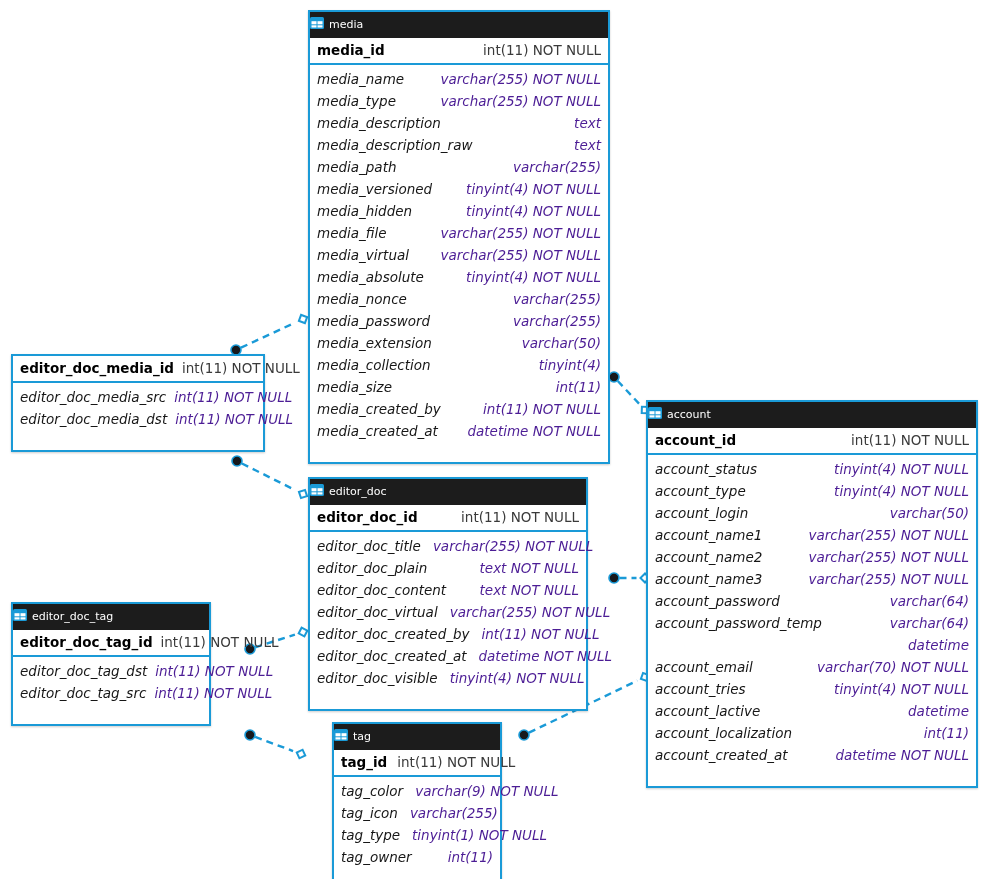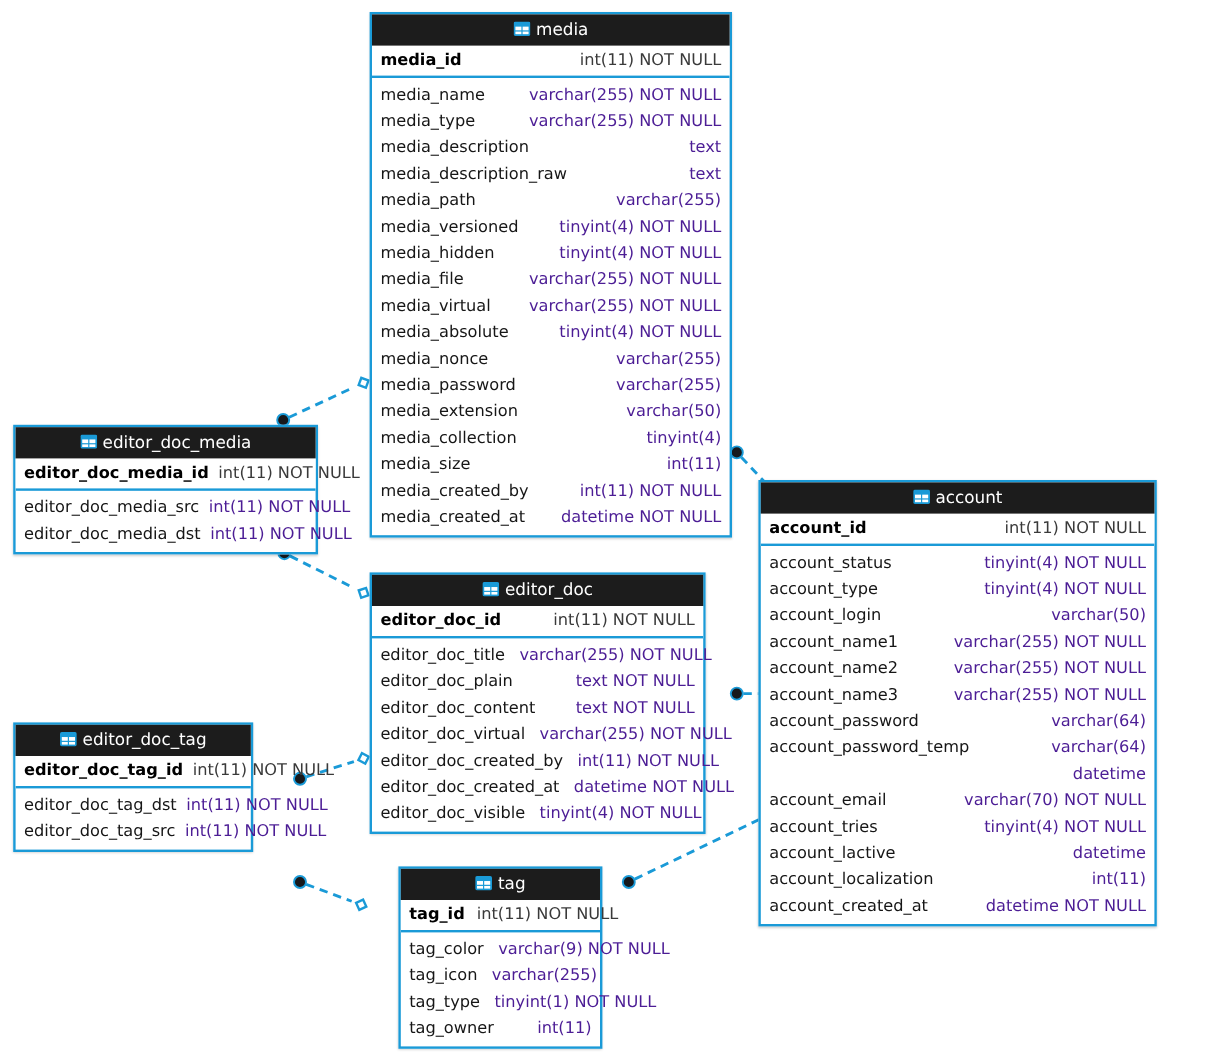--- a/index.html
+++ b/index.html
@@ -39,22 +39,22 @@
     background: #ffffff;
     border: 2px solid #1a9ad7;
     box-shadow: 0 1px 2px rgba(0,0,0,0.20);
   }
 
   .entity-header {
     background: #1c1c1c;
     color: #ffffff;
     height: 26px;
     line-height: 26px;
-    text-align: center;
-    font-size: 14px;
+    text-align: left;
+    font-size: 11px;
     white-space: nowrap;
     overflow: hidden;
     position: relative;
   }
   .entity-title {
     display: inline-block;
     vertical-align: middle;
   }
 
   .tbl-icon {
@@ -84,21 +84,22 @@
     white-space: nowrap;
   }
   .pk-row .ftype {
     margin-left: auto;
     padding-left: 10px;
     color: #3a3a3a;
     white-space: nowrap;
   }
 
   .fields {
-    padding: 3px 0 4px 0;
+    padding: 3px 0 20px 0;
+    font-style: italic;
   }
   .field-row {
     height: 22px;
     line-height: 22px;
     display: flex;
     align-items: center;
     padding: 0 7px;
     font-size: 13.5px;
     white-space: nowrap;
   }
@@ -232,21 +233,21 @@
         <div class="field-row">
           <span class="fname">media_created_by</span>
           <span class="ftype">int(11) NOT NULL</span>
         </div>
         <div class="field-row">
           <span class="fname">media_created_at</span>
           <span class="ftype">datetime NOT NULL</span>
         </div>
       </div>
     </div>
-    <div class="entity" style="left: 632px; top: 400px; width: 332px;">
+    <div class="entity" style="left: 646px; top: 400px; width: 332px;">
       <div class="entity-header"><span class="tbl-icon"><svg width="14" height="12" viewBox="0 0 14 12">
             <rect x="0" y="0" width="14" height="12" rx="1.5" fill="#1a9ad7"></rect>
             <rect x="1.5" y="4.2" width="5" height="3.1" fill="#ffffff"></rect>
             <rect x="7.5" y="4.2" width="5" height="3.1" fill="#ffffff"></rect>
             <rect x="1.5" y="8.3" width="5" height="2.2" fill="#ffffff"></rect>
             <rect x="7.5" y="8.3" width="5" height="2.2" fill="#ffffff"></rect>
           </svg></span><span class="entity-title">account</span></div>
       <div class="pk-row">
         <span class="fname">account_id</span>
         <span class="ftype">int(11) NOT NULL</span>
@@ -346,27 +347,20 @@
           <span class="fname">editor_doc_created_at</span>
           <span class="ftype">datetime NOT NULL</span>
         </div>
         <div class="field-row">
           <span class="fname">editor_doc_visible</span>
           <span class="ftype">tinyint(4) NOT NULL</span>
         </div>
       </div>
     </div>
     <div class="entity compact" style="left: 11px; top: 354px; width: 254px;">
-      <div class="entity-header"><span class="tbl-icon"><svg width="14" height="12" viewBox="0 0 14 12">
-            <rect x="0" y="0" width="14" height="12" rx="1.5" fill="#1a9ad7"></rect>
-            <rect x="1.5" y="4.2" width="5" height="3.1" fill="#ffffff"></rect>
-            <rect x="7.5" y="4.2" width="5" height="3.1" fill="#ffffff"></rect>
-            <rect x="1.5" y="8.3" width="5" height="2.2" fill="#ffffff"></rect>
-            <rect x="7.5" y="8.3" width="5" height="2.2" fill="#ffffff"></rect>
-          </svg></span><span class="entity-title">editor_doc_media</span></div>
       <div class="pk-row">
         <span class="fname">editor_doc_media_id</span>
         <span class="ftype">int(11) NOT NULL</span>
       </div>
       <div class="fields">
         <div class="field-row">
           <span class="fname">editor_doc_media_src</span>
           <span class="ftype">int(11) NOT NULL</span>
         </div>
         <div class="field-row">

